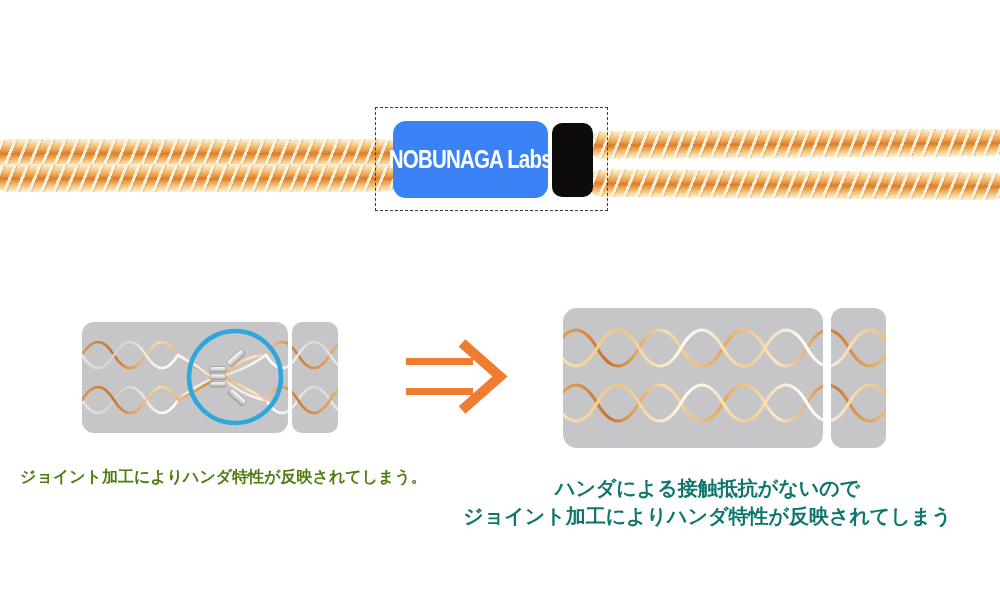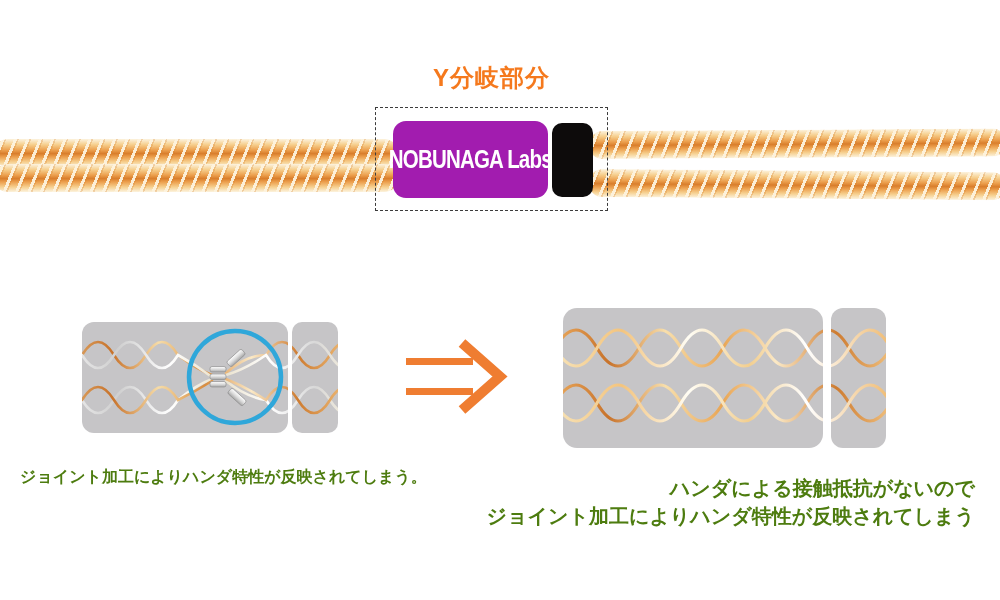--- a/index.html
+++ b/index.html
@@ -25,56 +25,55 @@
 
   .ysplit-title{
     position:absolute;left:375px;top:62px;width:233px;text-align:center;
     font-size:24px;font-weight:bold;color:#F5791D;letter-spacing:1px;z-index:4;
   }
   .dashed-box{
     position:absolute;left:375px;top:107px;width:231px;height:102px;
     border:1px dashed #3c3c3c;z-index:2;
   }
   .splitter{
-    position:absolute;left:393px;top:121px;width:155px;height:77px;background:#a21caf;
+    position:absolute;left:393px;top:121px;width:155px;height:77px;background:#3b82f6;
     border-radius:13px;display:flex;align-items:center;justify-content:center;z-index:3;
   }
   .brand{
     color:#ffffff;font-weight:bold;font-size:25px;transform:scaleX(0.82);
     letter-spacing:-1px;white-space:nowrap;
   }
   .strain{
     position:absolute;left:552px;top:123px;width:41px;height:74px;background:#0D0B0B;
     border-radius:10px;z-index:3;
   }
 
   .fig-left{position:absolute;left:60px;top:315px;}
   .arrow-svg{position:absolute;left:395px;top:335px;}
   .fig-right{position:absolute;left:555px;top:303px;}
 
   .cap-left{
     position:absolute;left:20px;top:466px;font-size:16px;font-weight:bold;
     color:#4d7c0f;line-height:22px;white-space:nowrap;
   }
   .cap-right{
-    position:absolute;left:440px;top:474px;width:535px;text-align:right;
-    font-size:20px;font-weight:bold;color:#4d7c0f;line-height:28px;white-space:nowrap;
+    position:absolute;left:440px;top:474px;width:535px;text-align:center;
+    font-size:20px;font-weight:bold;color:#0f766e;line-height:28px;white-space:nowrap;
   }
 </style>
 </head>
 <body>
 
 <div class="stage">
 
   <div class="rope rope-l1"></div>
   <div class="rope rope-l2"></div>
   <div class="rope rope-r1"></div>
   <div class="rope rope-r2"></div>
 
-  <div class="ysplit-title">Y分岐部分</div>
   <div class="dashed-box"></div>
   <div class="splitter">
     <span class="brand">NOBUNAGA Labs</span>
   </div>
   <div class="strain"></div>
 
   <svg class="fig-left" width="290" height="130" viewBox="0 0 290 130">
     <defs>
       <clipPath id="clipL">
         <rect x="22" y="7" width="206" height="111" rx="12"></rect>

